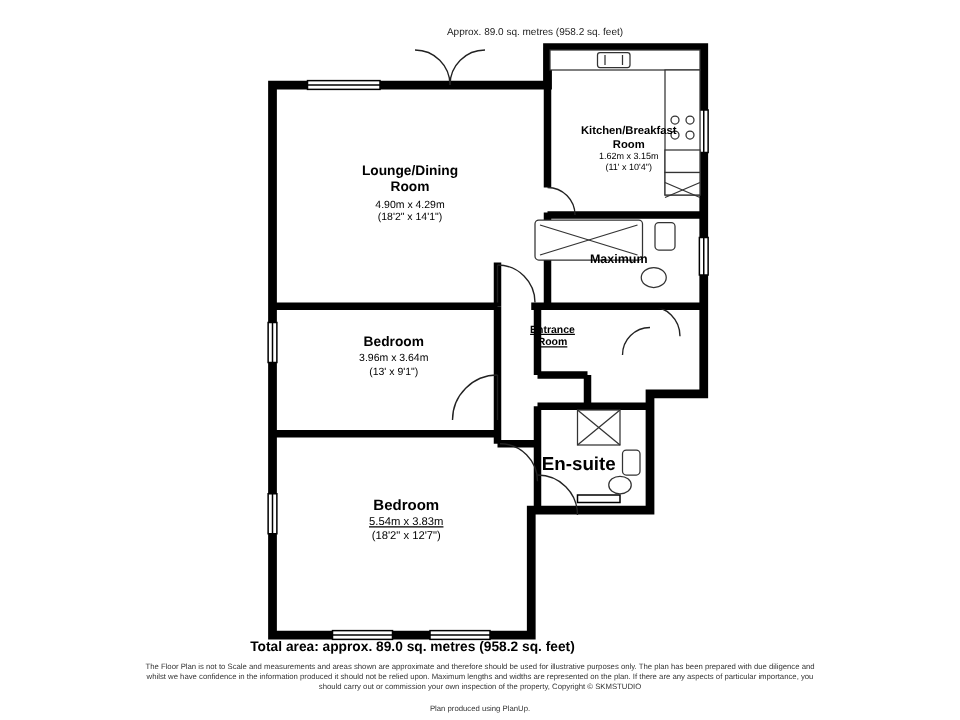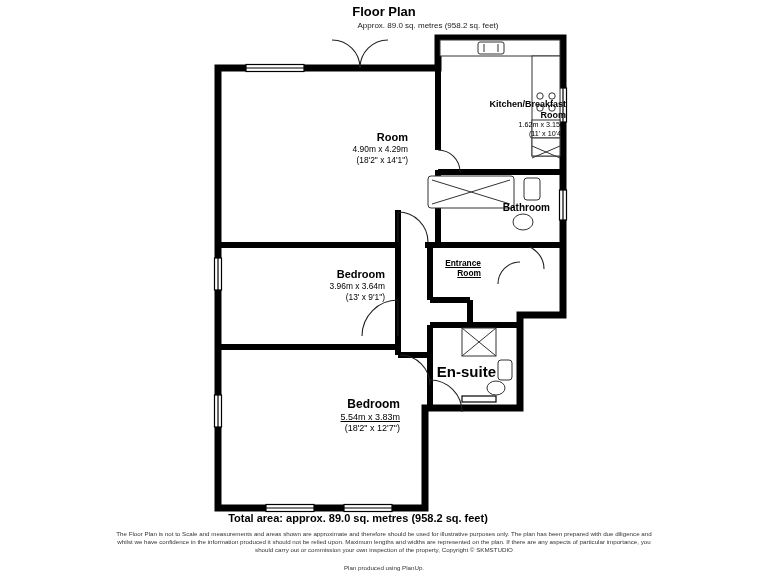--- a/index.html
+++ b/index.html
@@ -42,21 +42,20 @@
   }
   
   .total-area {
     position: absolute;
     top: 512px;
     left: 0;
     width: 660px;
     text-align: center;
     font-size: 11px;
     font-weight: bold;
-    padding-left: 28px;
   }
   .disclaimer {
     position: absolute;
     top: 530px;
     left: 114px;
     width: 540px;
     text-align: center;
     font-size: 6.2px;
     line-height: 8.2px;
     color: #333;
@@ -77,21 +76,21 @@
     top: 0;
     width: 768px;
     height: 576px;
   }
   .plan svg {
     display: block;
   }
   
   .room-label {
     position: absolute;
-    text-align: right;
+    text-align: center;
     line-height: 1.22;
   }
   .room-label .rname {
     font-weight: bold;
     font-size: 11px;
     display: block;
   }
   .room-label .rdim {
     font-size: 8.4px;
     display: block;
@@ -103,21 +102,20 @@
   .room-label.small .rname { font-size: 9px; }
   .room-label.small .rdim,
   .room-label.small .rdim2 { font-size: 7.2px; }
   .room-label.tiny .rname { font-size: 8.4px; }
 </style>
 </head>
 <body>
 
 <div class="page">
 
-  <div class="title">Floor Plan</div>
   <div class="subtitle">Approx. 89.0 sq. metres (958.2 sq. feet)</div>
 
   <div class="plan">
     <svg width="768" height="576" viewBox="0 0 768 576" xmlns="http://www.w3.org/2000/svg">
       <g>
 
         <path d="M 218 68 L 218 508 L 425 508 L 425 408 L 520 408 L 520 315 L 563 315 L 563 38 L 438 38 L 438 68 Z" fill="#ffffff" stroke="#000000" stroke-width="7" stroke-linejoin="miter"></path>
 
         <g stroke="#000000" stroke-width="6" fill="none">
 
@@ -225,34 +223,35 @@
         <line x1="496" y1="328" x2="462" y2="356"></line>
 
         <rect x="498" y="360" width="14" height="20" rx="3"></rect>
 
         <ellipse cx="496" cy="388" rx="9" ry="7"></ellipse>
       </g>
     </svg>
   </div>
 
   <div class="room-label" style="left:248px; top:131px; width:160px;">
+    <span class="rname">Lounge/Dining</span>
     <span class="rname">Room</span>
     <span class="rdim">4.90m x 4.29m</span>
     <span class="rdim2">(18'2" x 14'1")</span>
   </div>
 
   <div class="room-label small" style="left:440px; top:99px; width:126px;">
     <span class="rname">Kitchen/Breakfast</span>
     <span class="rname">Room</span>
     <span class="rdim">1.62m x 3.15m</span>
     <span class="rdim2">(11' x 10'4")</span>
   </div>
 
   <div class="room-label small" style="left:440px; top:202px; width:110px;">
-    <span class="rname" style="font-size:10px;">Bathroom</span>
+    <span class="rname" style="font-size:10px;">Maximum</span>
   </div>
 
   <div class="room-label" style="left:245px; top:268px; width:140px;">
     <span class="rname">Bedroom</span>
     <span class="rdim">3.96m x 3.64m</span>
     <span class="rdim2">(13' x 9'1")</span>
   </div>
 
   <div class="room-label tiny" style="left:403px; top:258px; width:78px;text-decoration:underline;">
     <span class="rname">Entrance</span>

